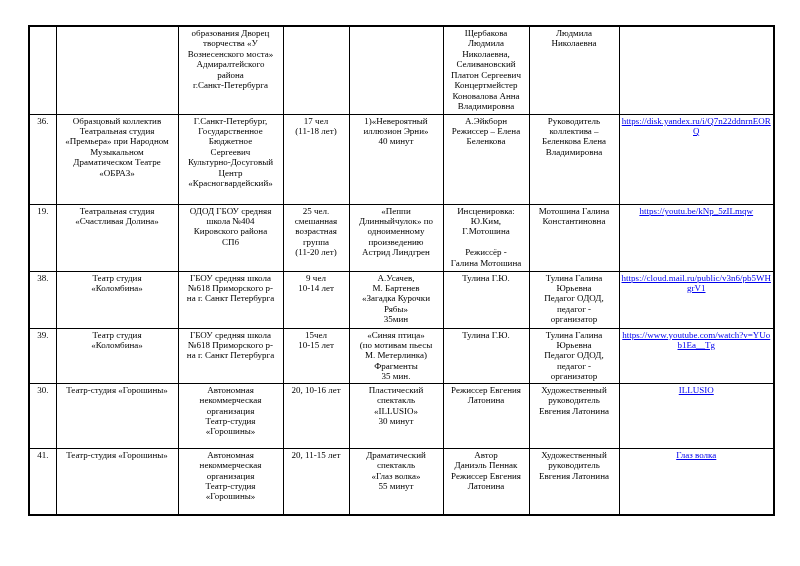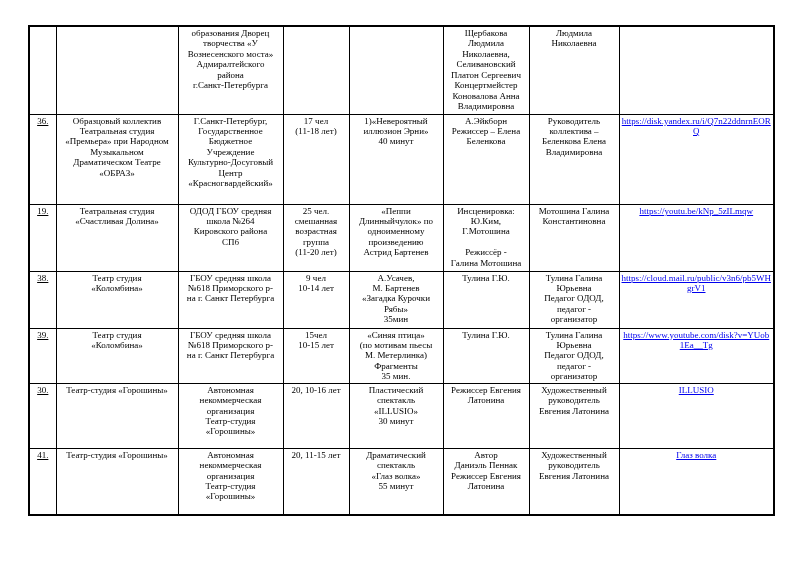--- a/index.html
+++ b/index.html
@@ -25,21 +25,21 @@
     border: 1px solid #000;
     vertical-align: top;
     text-align: center;
     font-size: 9px;
     line-height: 1.16;
     padding: 1px 2px;
     white-space: pre-line;
     overflow-wrap: break-word;
     word-wrap: break-word;
   }
-  td.num-cell { font-size: 10px; text-decoration: underline; }
+  td.num-cell { font-size: 10px; }
   td.link-cell { word-break: break-all; }
   td.link-cell a {
     color: #0000EE;
     text-decoration: underline;
   }
   td.pt12 { padding-top: 14px; }
 </style>
 </head>
 <body>
 
@@ -83,21 +83,21 @@
         <td class="num-cell">36.</td>
         <td>Образцовый коллектив
 Театральная студия
 «Премьера» при Народном
 Музыкальном
 Драматическом Театре
 «ОБРАЗ»</td>
         <td>Г.Санкт-Петербург,
 Государственное
 Бюджетное
-Учреждение
+Сергеевич
 Культурно-Досуговый
 Центр
 «Красногвардейский»</td>
         <td>17 чел
 (11-18 лет)</td>
         <td>1)«Невероятный
 иллюзион Эрни»
 40 минут</td>
         <td>А.Эйкборн
 Режиссер – Елена
@@ -106,33 +106,33 @@
 коллектива –
 Беленкова Елена
 Владимировна</td>
         <td class="link-cell"><a href="#">https://disk.yandex.ru/i/Q7n22ddnrnEORQ</a></td>
       </tr>
       <tr style="height:67px">
         <td class="num-cell">19.</td>
         <td>Театральная студия
 «Счастливая Долина»</td>
         <td>ОДОД ГБОУ средняя
-школа №264
+школа №404
 Кировского района
 СПб</td>
         <td>25 чел.
 смешанная
 возрастная
 группа
 (11-20 лет)</td>
         <td>«Пеппи
 Длинныйчулок» по
 одноименному
 произведению
-Астрид Бартенев</td>
+Астрид Линдгрен</td>
         <td>Инсценировка:
 Ю.Ким,
 Г.Мотошина
 
 Режиссёр -
 Галина Мотошина</td>
         <td>Мотошина Галина
 Константиновна</td>
         <td class="link-cell pt12"><a href="#">https://youtu.be/kNp_5zILmqw</a></td>
       </tr>
@@ -171,21 +171,21 @@
 (по мотивам пьесы
 М. Метерлинка)
 Фрагменты
 35 мин.</td>
         <td>Тулина Г.Ю.</td>
         <td>Тулина Галина
 Юрьевна
 Педагог ОДОД,
 педагог -
 организатор</td>
-        <td class="link-cell"><a href="#">https://www.youtube.com/disk?v=YUob1Ea__Tg</a></td>
+        <td class="link-cell"><a href="#">https://www.youtube.com/watch?v=YUob1Ea__Tg</a></td>
       </tr>
       <tr style="height:65px">
         <td class="num-cell">30.</td>
         <td>Театр-студия «Горошины»</td>
         <td>Автономная
 некоммерческая
 организация
 Театр-студия
 «Горошины»</td>
         <td>20, 10-16 лет</td>

